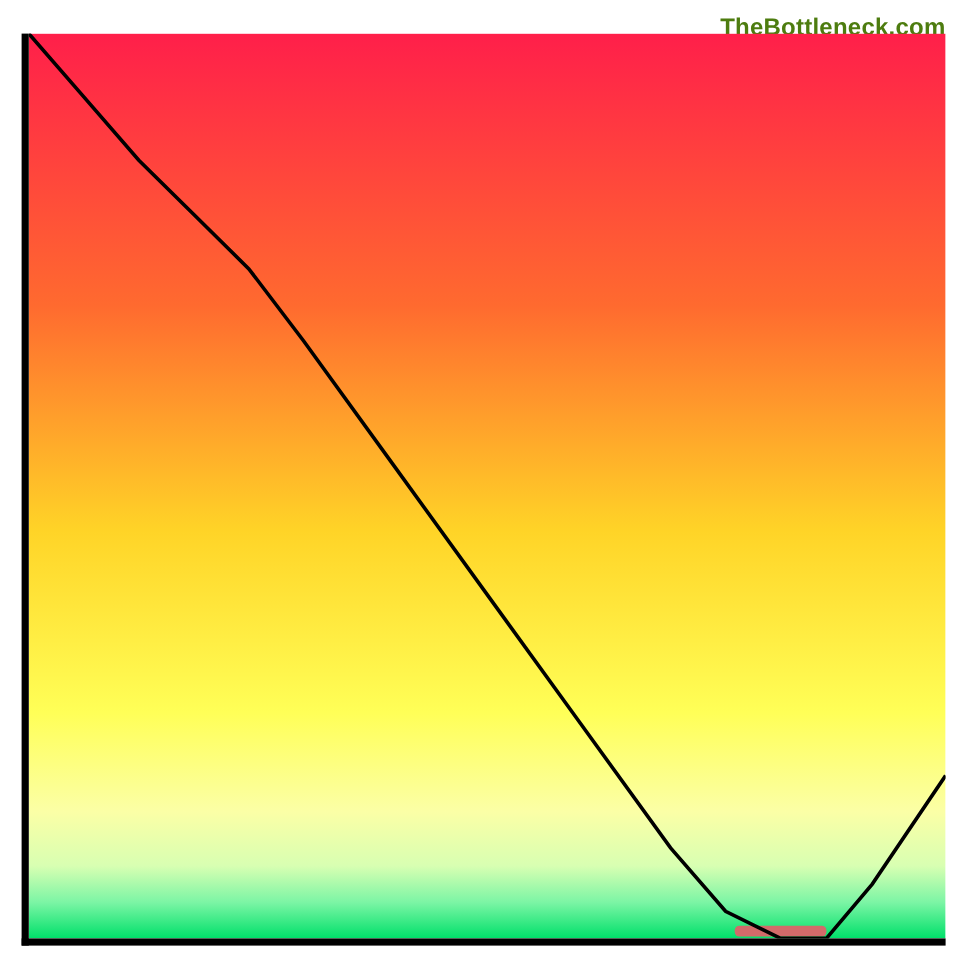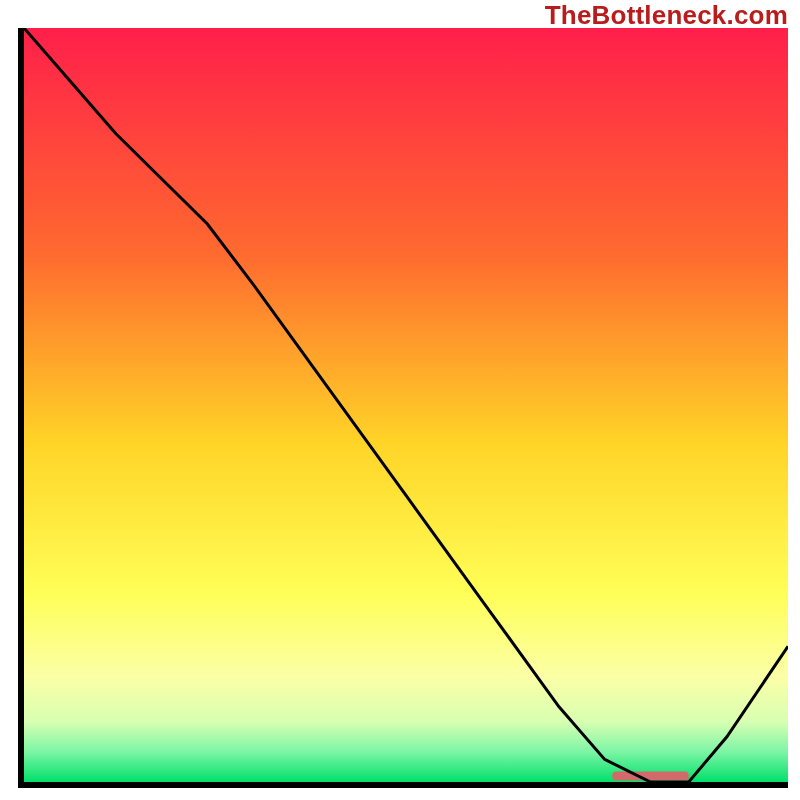--- a/index.html
+++ b/index.html
@@ -6,25 +6,25 @@
     margin: 0;
     padding: 0;
     width: 800px;
     height: 800px;
     background: #ffffff;
     font-family: Arial, Helvetica, sans-serif;
     position: relative;
   }
   .watermark {
     position: absolute;
-    top: 0;
+    top: 12px;
     right: 12px;
-    font-size: 26px;
+    font-size: 20px;
     font-weight: 600;
-    color: #b91c1c;
+    color: #4d7c0f;
     letter-spacing: 0.2px;
   }
   .plot-wrap {
     position: absolute;
     left: 18px;
     top: 28px;
     width: 770px;
     height: 760px;
   }
   .plot-border {

